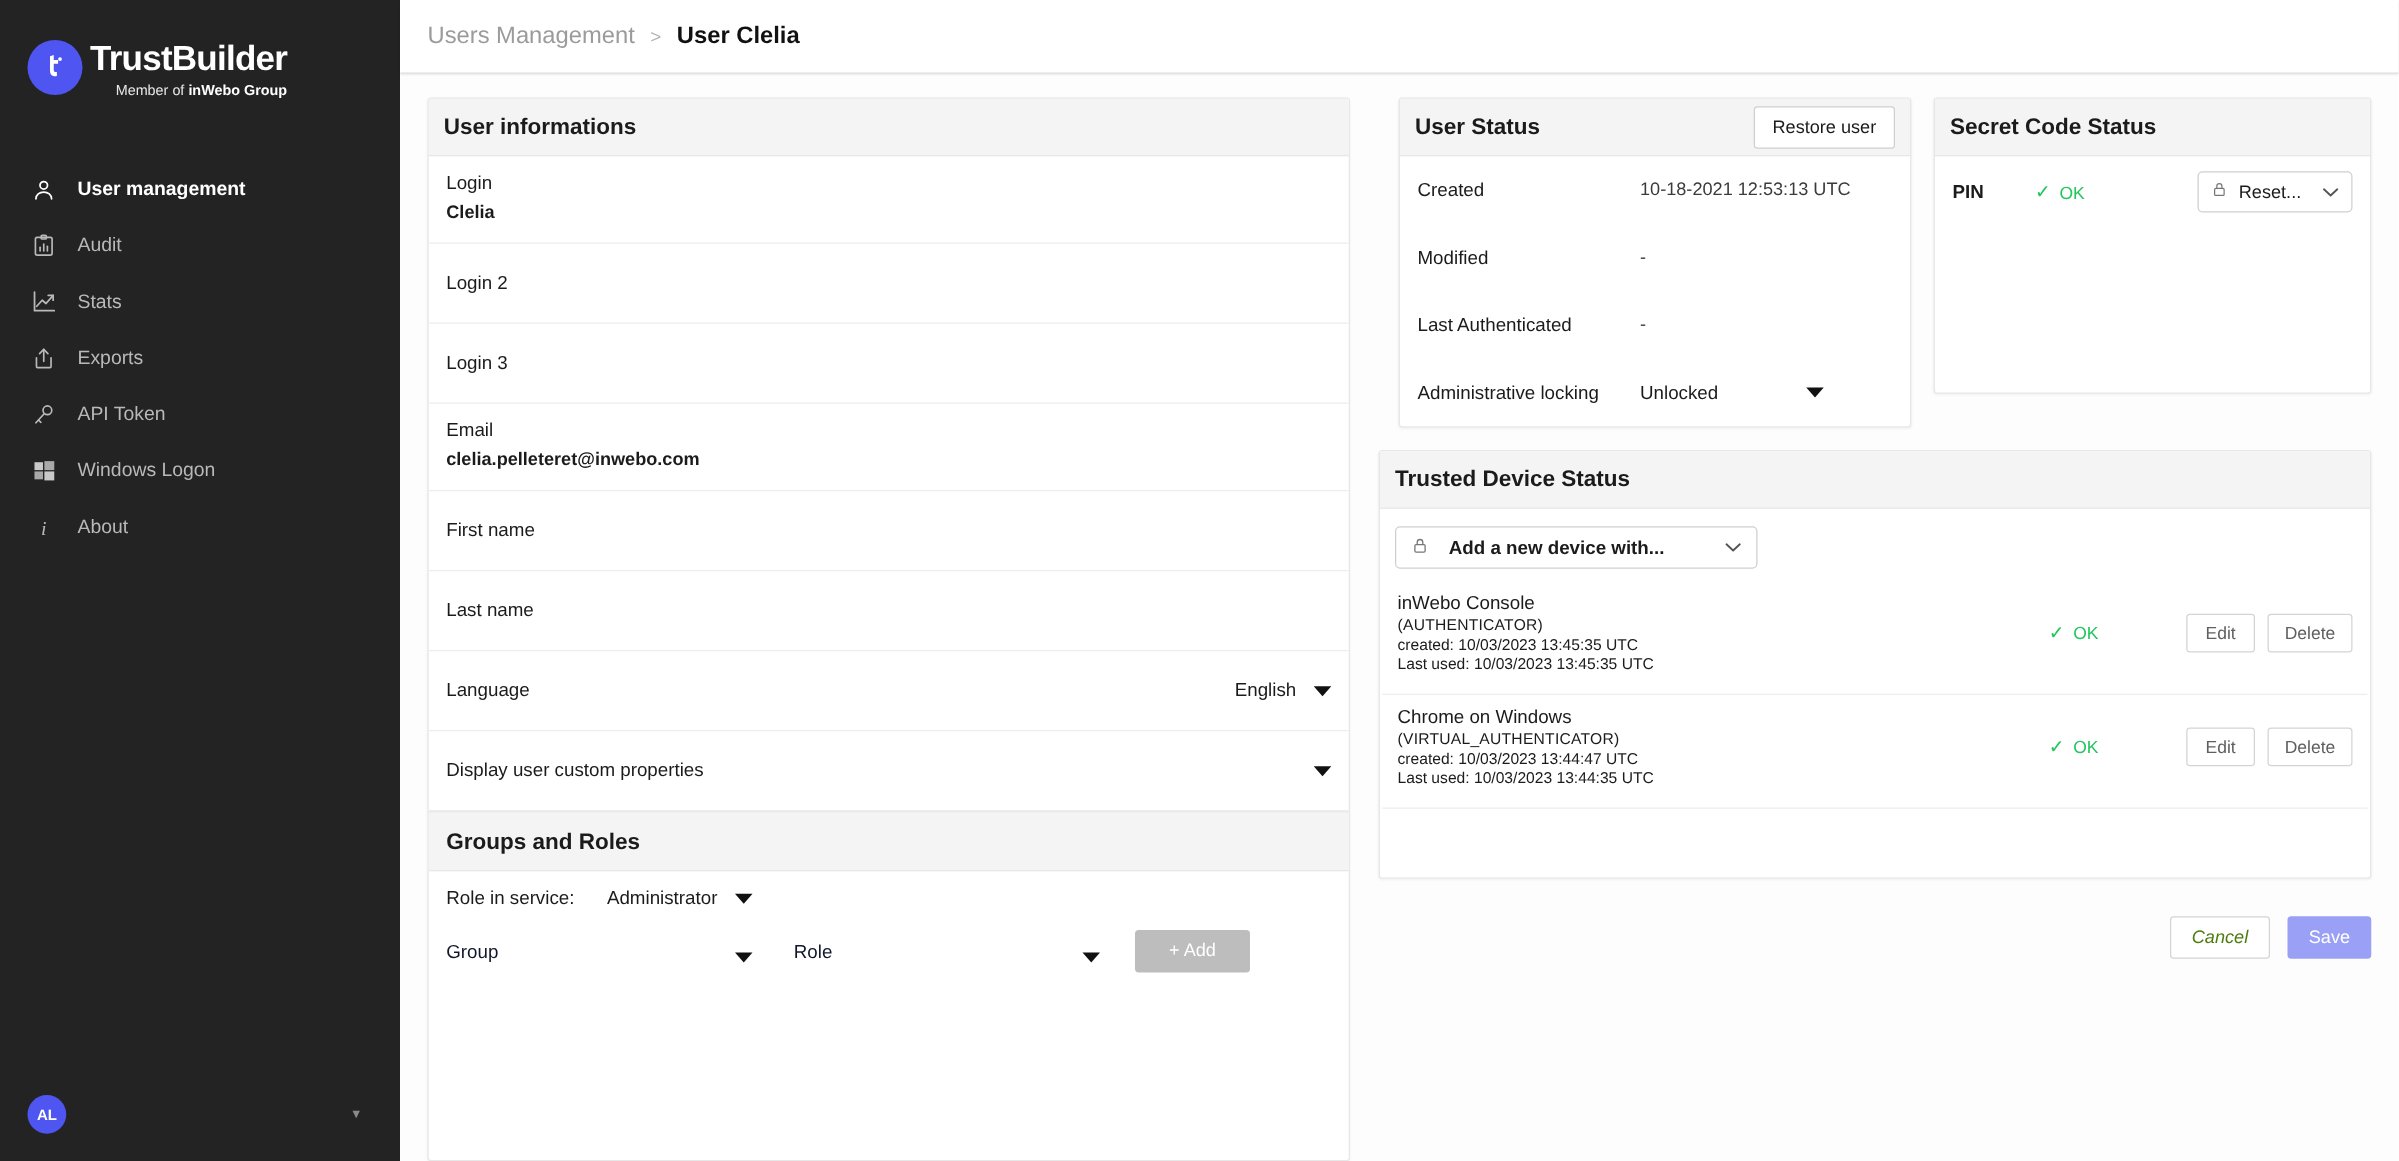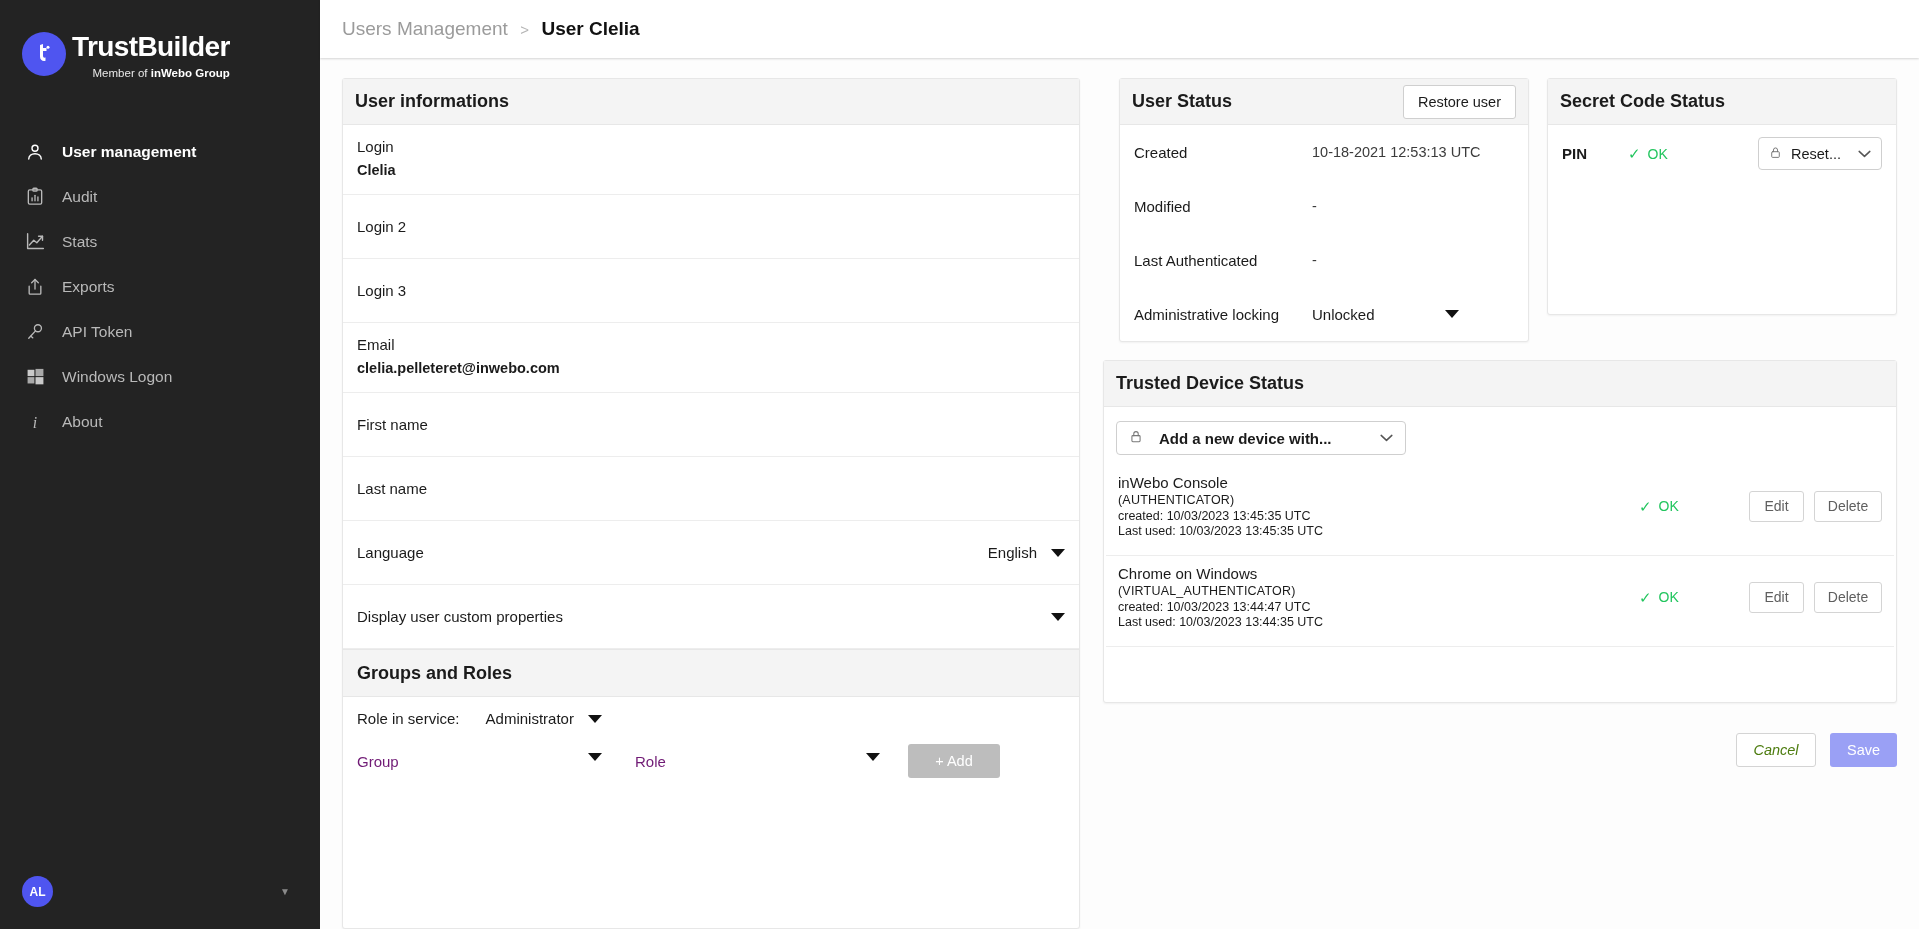--- a/index.html
+++ b/index.html
@@ -128,22 +128,22 @@
     border-top: 1px solid #e7e7e7;
     border-bottom: 1px solid #e7e7e7;
     height: 48px; display:flex; align-items:center; padding: 0 14px;
   }
   .subhead .card-title { font-size: 18px; }
   .gr-row { padding: 13px 14px; display:flex; align-items:center; }
   .gr-label { font-size: 15px; color:#1b1b1b; margin-right: 26px; }
   .gr-select-inline { display:flex; align-items:center; gap:14px; font-size:15px; color:#1b1b1b; }
   .gr-row2 { padding: 4px 14px 22px 14px; display:flex; align-items:center; }
   .ddl {
-    width: 245px; display:flex; align-items:flex-start; justify-content:space-between;
-    font-size: 15px; color:#701a75; cursor: pointer;
+    width: 245px; display:flex; align-items:flex-end; justify-content:space-between;
+    font-size: 15px; color:#0f172a; cursor: pointer;
   }
   .ddl.second { width: 245px; margin-left: 33px; }
   .btn-add {
     margin-left: 28px;
     background: #bdbdbd; color:#fff; border: none;
     border-radius: 3px; font-size: 14.5px;
     width: 92px; height: 34px; cursor: pointer;
     font-family: "Liberation Sans", sans-serif;
   }
 

